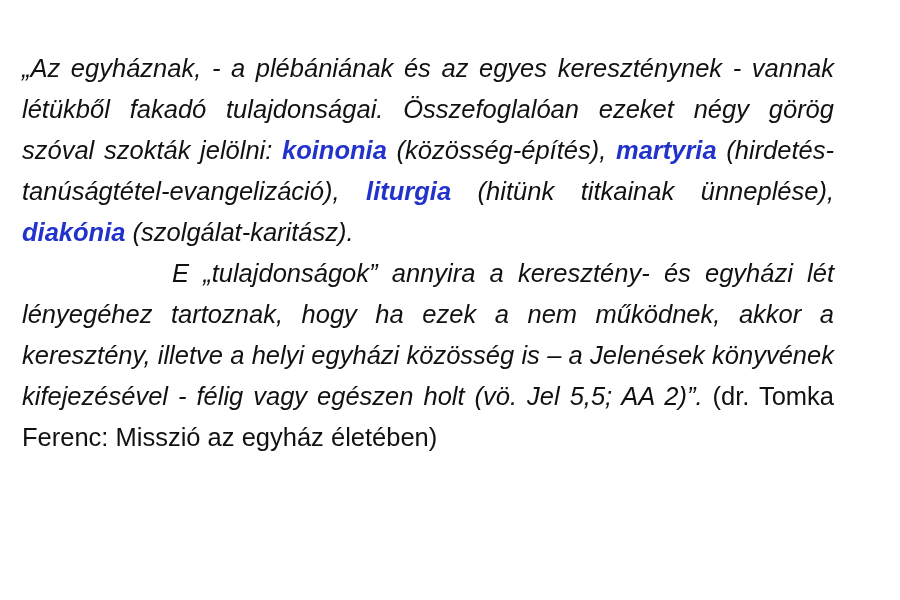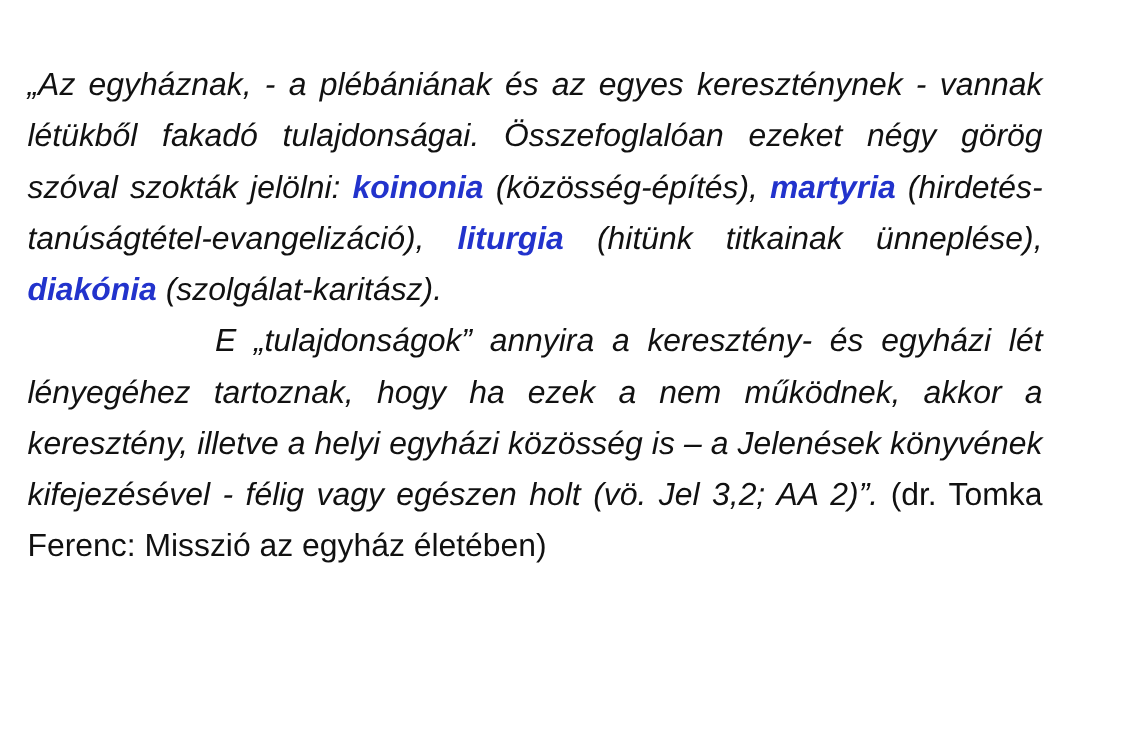--- a/index.html
+++ b/index.html
@@ -47,17 +47,17 @@
 <body>
 
 <div class="slide">
   <div class="quote-block">
 
     <p>
       <span>„Az egyháznak, - a plébániának és az egyes kereszténynek - vannak létükből fakadó tulajdonságai. Összefoglalóan ezeket négy görög szóval szokták jelölni: </span><span class="term">koinonia</span><span> (közösség-építés), </span><span class="term">martyria</span><span> (hirdetés-tanúságtétel-evangelizáció), </span><span class="term">liturgia</span><span> (hitünk titkainak ünneplése), </span><span class="term">diakónia</span><span> (szolgálat-karitász).</span>
     </p>
 
     <p class="para-indent">
-      <span>E „tulajdonságok” annyira a keresztény- és egyházi lét lényegéhez tartoznak, hogy ha ezek a nem működnek, akkor a keresztény, illetve a helyi egyházi közösség is – a Jelenések könyvének kifejezésével - félig vagy egészen holt (vö. Jel 3,2; AA 2)”.</span><span class="upright"> (dr. Tomka Ferenc:  Misszió az egyház életében)</span>
+      <span>E „tulajdonságok” annyira a keresztény- és egyházi lét lényegéhez tartoznak, hogy ha ezek a nem működnek, akkor a keresztény, illetve a helyi egyházi közösség is – a Jelenések könyvének kifejezésével - félig vagy egészen holt (vö. Jel 5,5; AA 2)”.</span><span class="upright"> (dr. Tomka Ferenc:  Misszió az egyház életében)</span>
     </p>
 
   </div>
 </div>
 
 </body></html>

